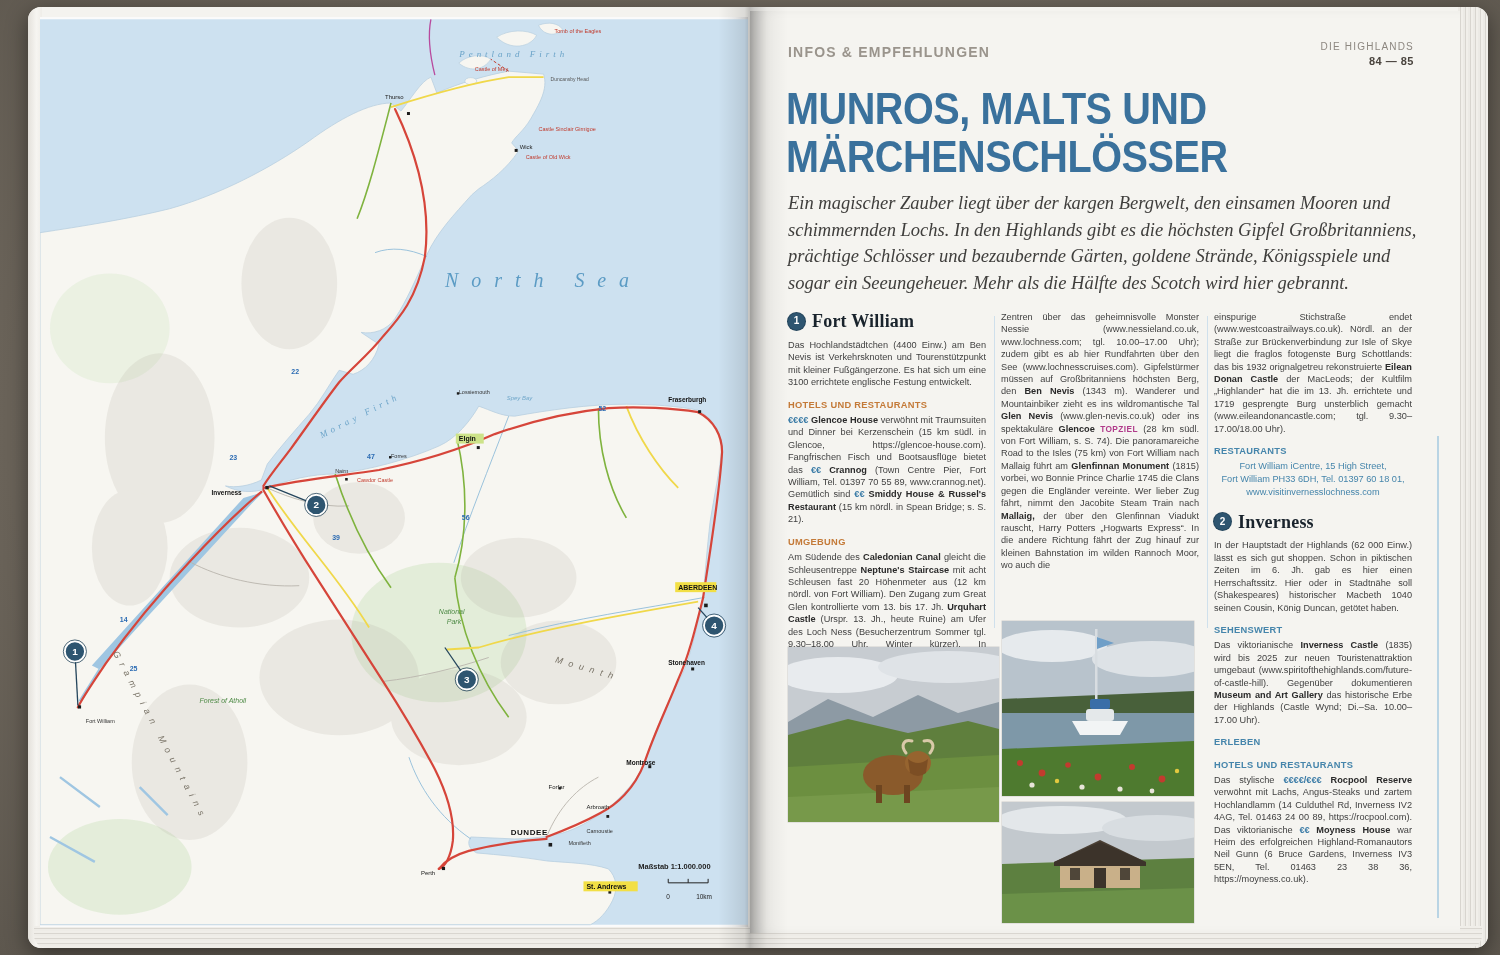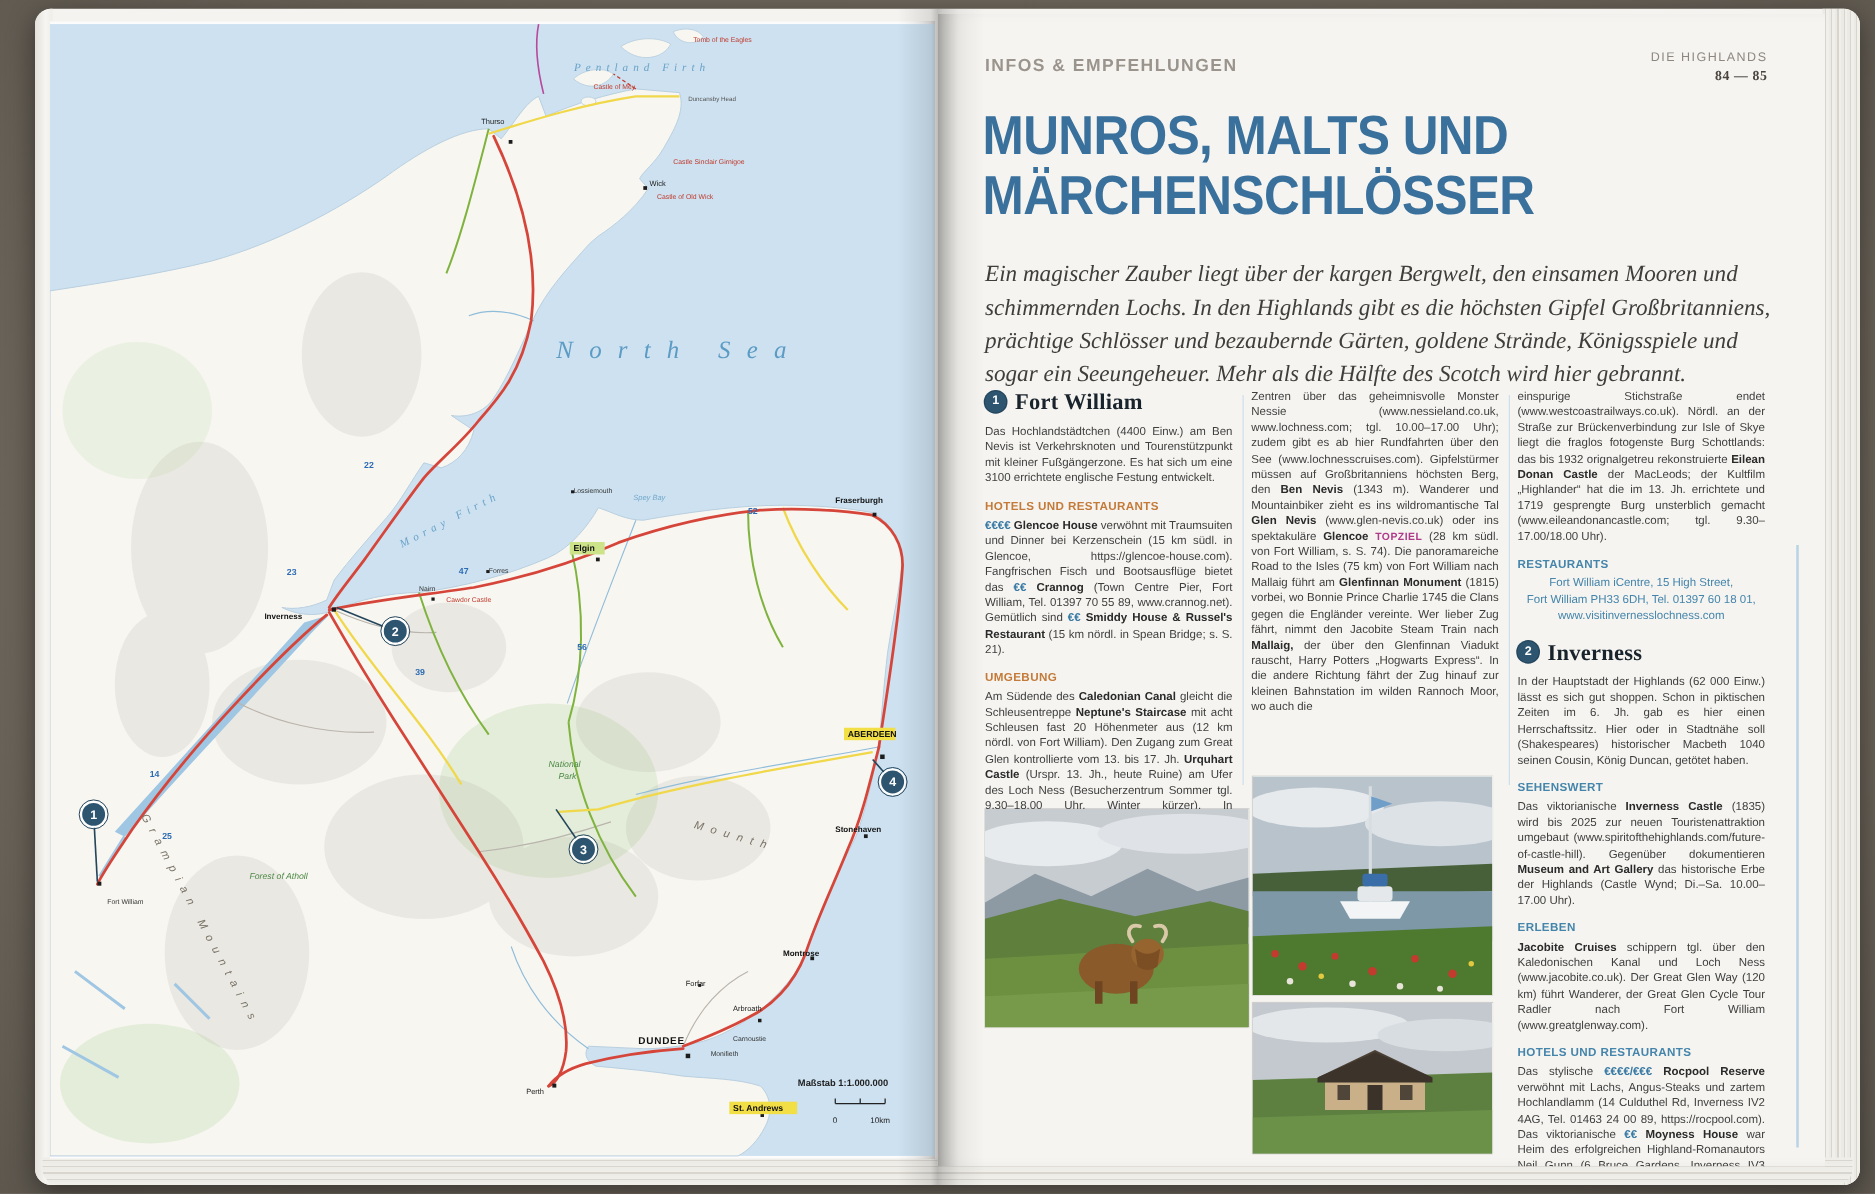--- a/index.html
+++ b/index.html
@@ -19,24 +19,24 @@
   .page-left{position:absolute;left:12px;top:10px;width:708px;height:910px;background:#fff;overflow:hidden;
       box-shadow:inset -14px 0 18px -12px rgba(0,0,0,.25);}
   .page-left svg{display:block;}
   .page-right{position:absolute;left:722px;top:4px;width:710px;height:922px;background:#f5f4f0;overflow:hidden;
       box-shadow:inset 16px 0 20px -14px rgba(0,0,0,.28);}
 
   
   .hdr-left{position:absolute;left:38px;top:33px;font-size:14px;letter-spacing:1.2px;color:#9a948c;font-weight:bold;text-align:right;}
   .hdr-right{position:absolute;right:46px;top:30px;text-align:right;}
   .hdr-right .sec{font-size:10px;letter-spacing:1.2px;color:#8d8780;font-weight:normal;}
-  .hdr-right .pg{font-size:11px;color:#4a443e;font-weight:bold;margin-top:3px;letter-spacing:.5px;font-family:Liberation Serif, serif;}
+  .hdr-right .pg{font-size:11px;color:#4a443e;font-weight:bold;margin-top:3px;letter-spacing:.5px;}
   .title{position:absolute;left:36px;top:74px;color:#3a719c;font-weight:bold;font-size:44px;line-height:48px;
       letter-spacing:-.5px;transform:scaleX(.9);transform-origin:left top;white-space:nowrap;}
-  .intro{position:absolute;left:38px;top:196px;width:648px;font-family:"Liberation Serif",serif;font-style:italic;
+  .intro{position:absolute;left:38px;top:179px;width:648px;font-family:"Liberation Serif",serif;font-style:italic;
       font-size:18.5px;line-height:26.5px;color:#3f3e3c;}
   .col{position:absolute;top:300px;width:198px;font-size:9.2px;line-height:12.4px;color:#3f3f3f;text-align:justify;}
   .col1{left:38px;} .col2{left:251px;} .col3{left:464px;}
   .col p{margin:0 0 2px 0;}
   .sechead{display:flex;align-items:center;gap:7px;margin:2px 0 9px 0;}
   .sechead .num{width:17px;height:17px;border-radius:50%;background:#2e5570;color:#fff;font-size:10px;font-weight:bold;
       display:flex;align-items:center;justify-content:center;box-shadow:0 0 0 1px #24455c;flex:0 0 17px;}
   .sechead .t{font-family:"Liberation Serif",serif;font-weight:bold;font-size:18px;color:#19232c;letter-spacing:.2px;}
   .sub{font-weight:bold;font-size:9.3px;letter-spacing:.3px;margin:10px 0 3px 0;}
   .sub-o{color:#c47a38;} .sub-b{color:#4585ab;}
@@ -306,21 +306,20 @@
         <div class="infoline">Fort William PH33 6DH, Tel. 01397 60 18 01,</div>
         <div class="infoline">www.visitinvernesslochness.com</div>
         <div class="sechead" style="margin-top:14px">
           <span class="num">2</span>
           <span class="t">Inverness</span>
         </div>
         <p>In der Hauptstadt der Highlands (62 000 Einw.) lässt es sich gut shoppen. Schon in piktischen Zeiten im 6. Jh. gab es hier einen Herrschaftssitz. Hier oder in Stadtnähe soll (Shakespeares) historischer Macbeth 1040 seinen Cousin, König Duncan, getötet haben.</p>
         <div class="sub sub-b">SEHENSWERT</div>
         <p>Das viktorianische <span class="seg-b">Inverness Castle</span> (1835) wird bis 2025 zur neuen Touristenattraktion umgebaut (www.spiritofthehighlands.com/future-of-castle-hill). Gegenüber dokumentieren <span class="seg-b">Museum and Art Gallery</span> das historische Erbe der Highlands (Castle Wynd; Di.–Sa. 10.00–17.00 Uhr).</p>
         <div class="sub sub-b">ERLEBEN</div>
-        <p><span class="seg-b">Jacobite Cruises</span> schippern tgl. über den Kaledonischen Kanal und Loch Ness (www.jacobite.co.uk). Der Great Glen Way (120 km) führt Wanderer, der Great Glen Cycle Tour Radler nach Fort William (www.greatglenway.com).</p>
         <div class="sub sub-b">HOTELS UND RESTAURANTS</div>
         <p>Das stylische <span class="seg-e">€€€€/€€€ </span><span class="seg-b">Rocpool Reserve</span> verwöhnt mit Lachs, Angus-Steaks und zartem Hochlandlamm (14 Culduthel Rd, Inverness IV2 4AG, Tel. 01463 24 00 89, https://rocpool.com). Das viktorianische <span class="seg-e">€€ </span><span class="seg-b">Moyness House</span> war Heim des erfolgreichen Highland-Romanautors Neil Gunn (6 Bruce Gardens, Inverness IV3 5EN, Tel. 01463 23 38 36, https://moyness.co.uk).</p>
       </div>
 
       <div class="photo ph-cow">
         <svg width="211" height="175" viewBox="0 0 211 175" xmlns="http://www.w3.org/2000/svg">
           <rect width="211" height="175" fill="#c7ccd1"></rect>
           <ellipse cx="50" cy="28" rx="60" ry="18" fill="#e8ebee"></ellipse>
             <ellipse cx="160" cy="20" rx="70" ry="16" fill="#dfe3e7"></ellipse>
           <path d="M0,75 L40,52 L85,70 L130,48 L170,66 L211,55 L211,95 L0,95 Z" fill="#8d9aa4"></path>

